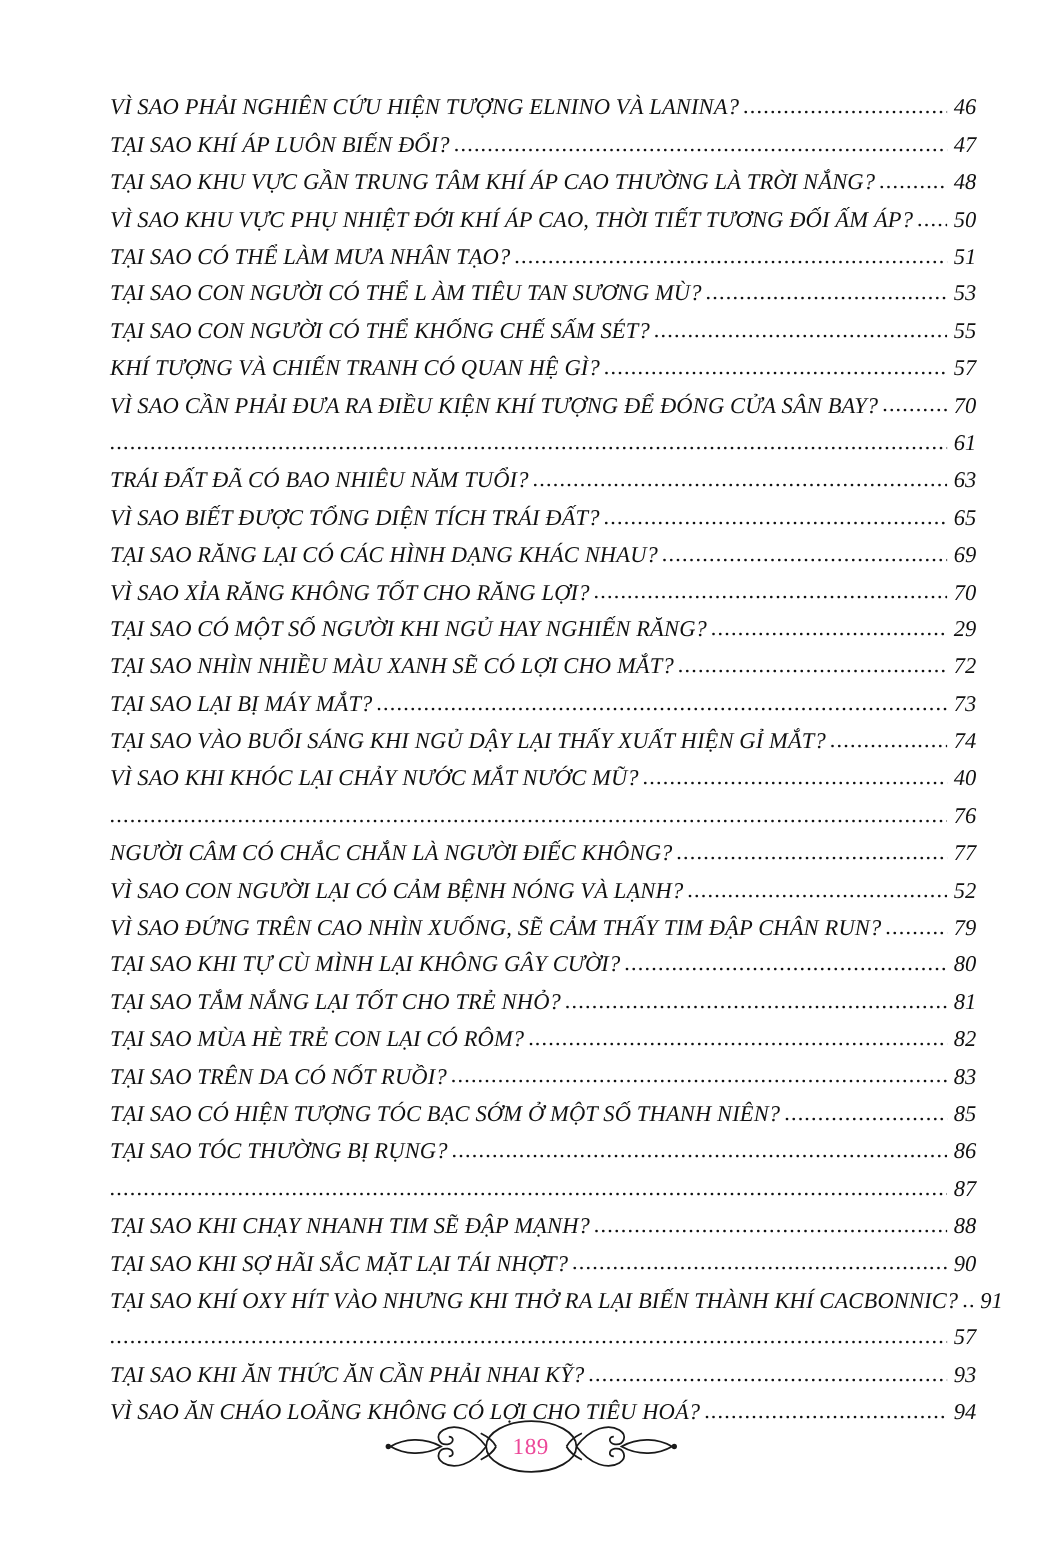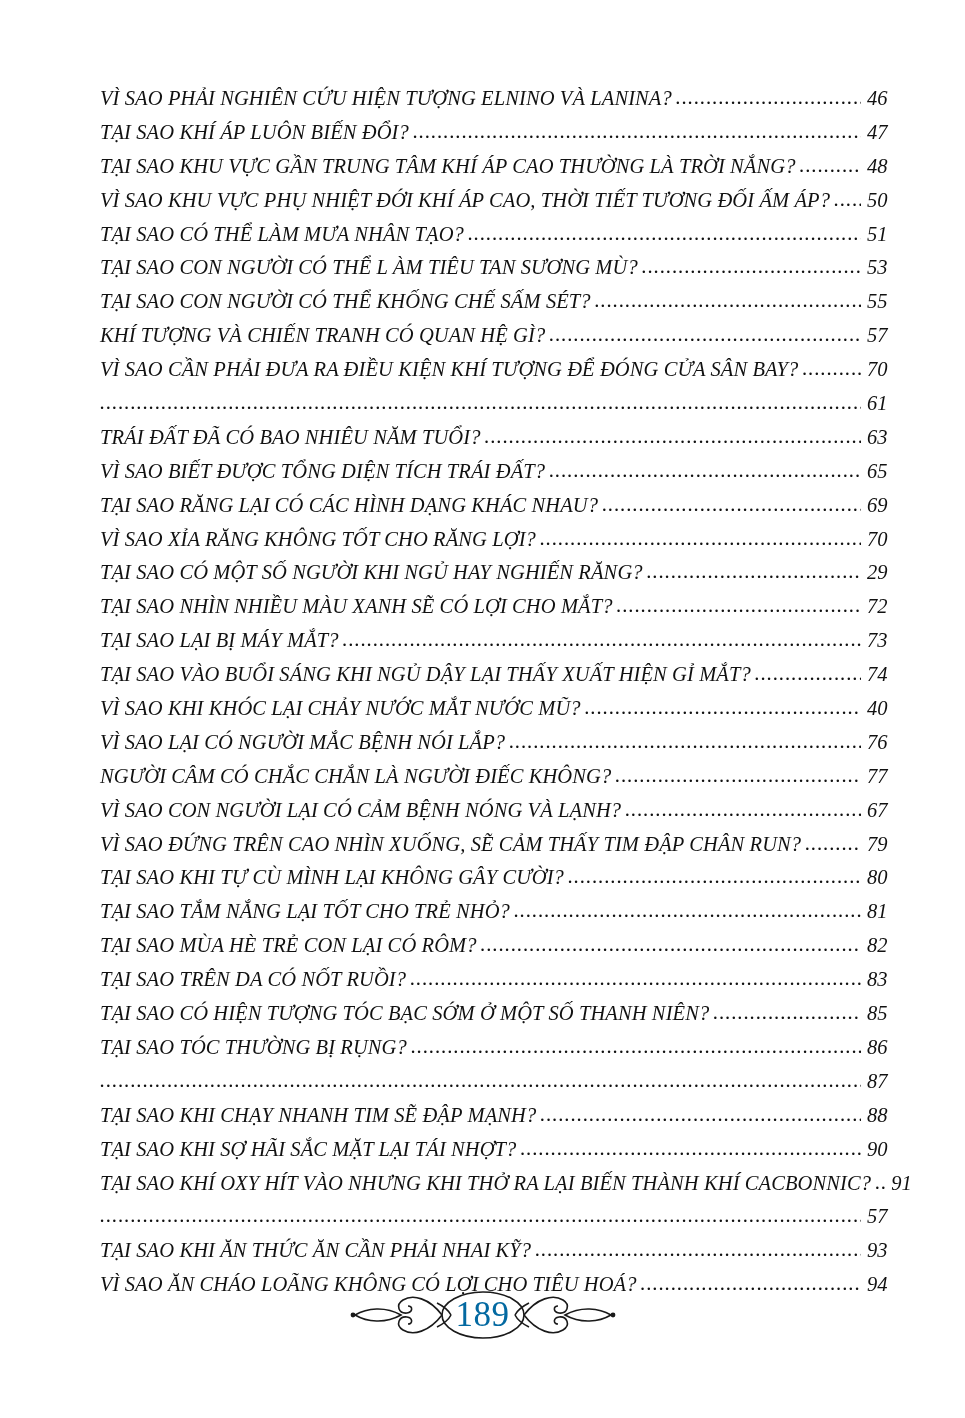--- a/index.html
+++ b/index.html
@@ -65,23 +65,23 @@
     display: flex;
     align-items: center;
     justify-content: center;
   }
   .footer-ornament {
     display: flex;
     align-items: center;
     justify-content: center;
   }
   .page-number {
-    font-size: 35px;
+    font-size: 21px;
     font-family: "Liberation Serif", serif;
-    color: #0369a1;
+    color: #ec4899;
     letter-spacing: 0.5px;
   }
 </style>
 </head>
 <body>
 
 <div class="page">
   <ul class="toc-list" id="toc-list">
       <li class="toc-entry">
         <span class="toc-title">VÌ SAO PHẢI NGHIÊN CỨU  HIỆN TƯỢNG ELNINO VÀ LANINA?</span>
@@ -171,33 +171,32 @@
         <span class="toc-title">TẠI SAO VÀO BUỔI SÁNG KHI NGỦ DẬY  LẠI THẤY XUẤT HIỆN GỈ MẮT?</span>
         <span class="toc-dots">................................................................................................................................................................</span>
         <span class="toc-page">74</span>
       </li>
       <li class="toc-entry">
         <span class="toc-title">VÌ SAO KHI KHÓC LẠI  CHẢY NƯỚC MẮT NƯỚC MŨ?</span>
         <span class="toc-dots">................................................................................................................................................................</span>
         <span class="toc-page">40</span>
       </li>
       <li class="toc-entry">
-        <span class="toc-title">VÌ SAO LẠI CÓ NGƯỜI MẮC BỆNH NÓI LẮP?</span>
         <span class="toc-dots">................................................................................................................................................................</span>
         <span class="toc-page">76</span>
       </li>
       <li class="toc-entry">
         <span class="toc-title">NGƯỜI CÂM CÓ CHẮC CHẮN LÀ NGƯỜI ĐIẾC KHÔNG?</span>
         <span class="toc-dots">................................................................................................................................................................</span>
         <span class="toc-page">77</span>
       </li>
       <li class="toc-entry">
         <span class="toc-title">VÌ SAO CON NGƯỜI LẠI CÓ CẢM BỆNH NÓNG VÀ LẠNH?</span>
         <span class="toc-dots">................................................................................................................................................................</span>
-        <span class="toc-page">67</span>
+        <span class="toc-page">52</span>
       </li>
       <li class="toc-entry">
         <span class="toc-title">VÌ SAO ĐỨNG TRÊN CAO NHÌN XUỐNG, SẼ CẢM THẤY TIM ĐẬP CHÂN RUN?</span>
         <span class="toc-dots">................................................................................................................................................................</span>
         <span class="toc-page">79</span>
       </li>
       <li class="toc-entry">
         <span class="toc-title">TẠI SAO KHI TỰ CÙ MÌNH LẠI KHÔNG GÂY CƯỜI?</span>
         <span class="toc-dots">................................................................................................................................................................</span>
         <span class="toc-page">80</span>

